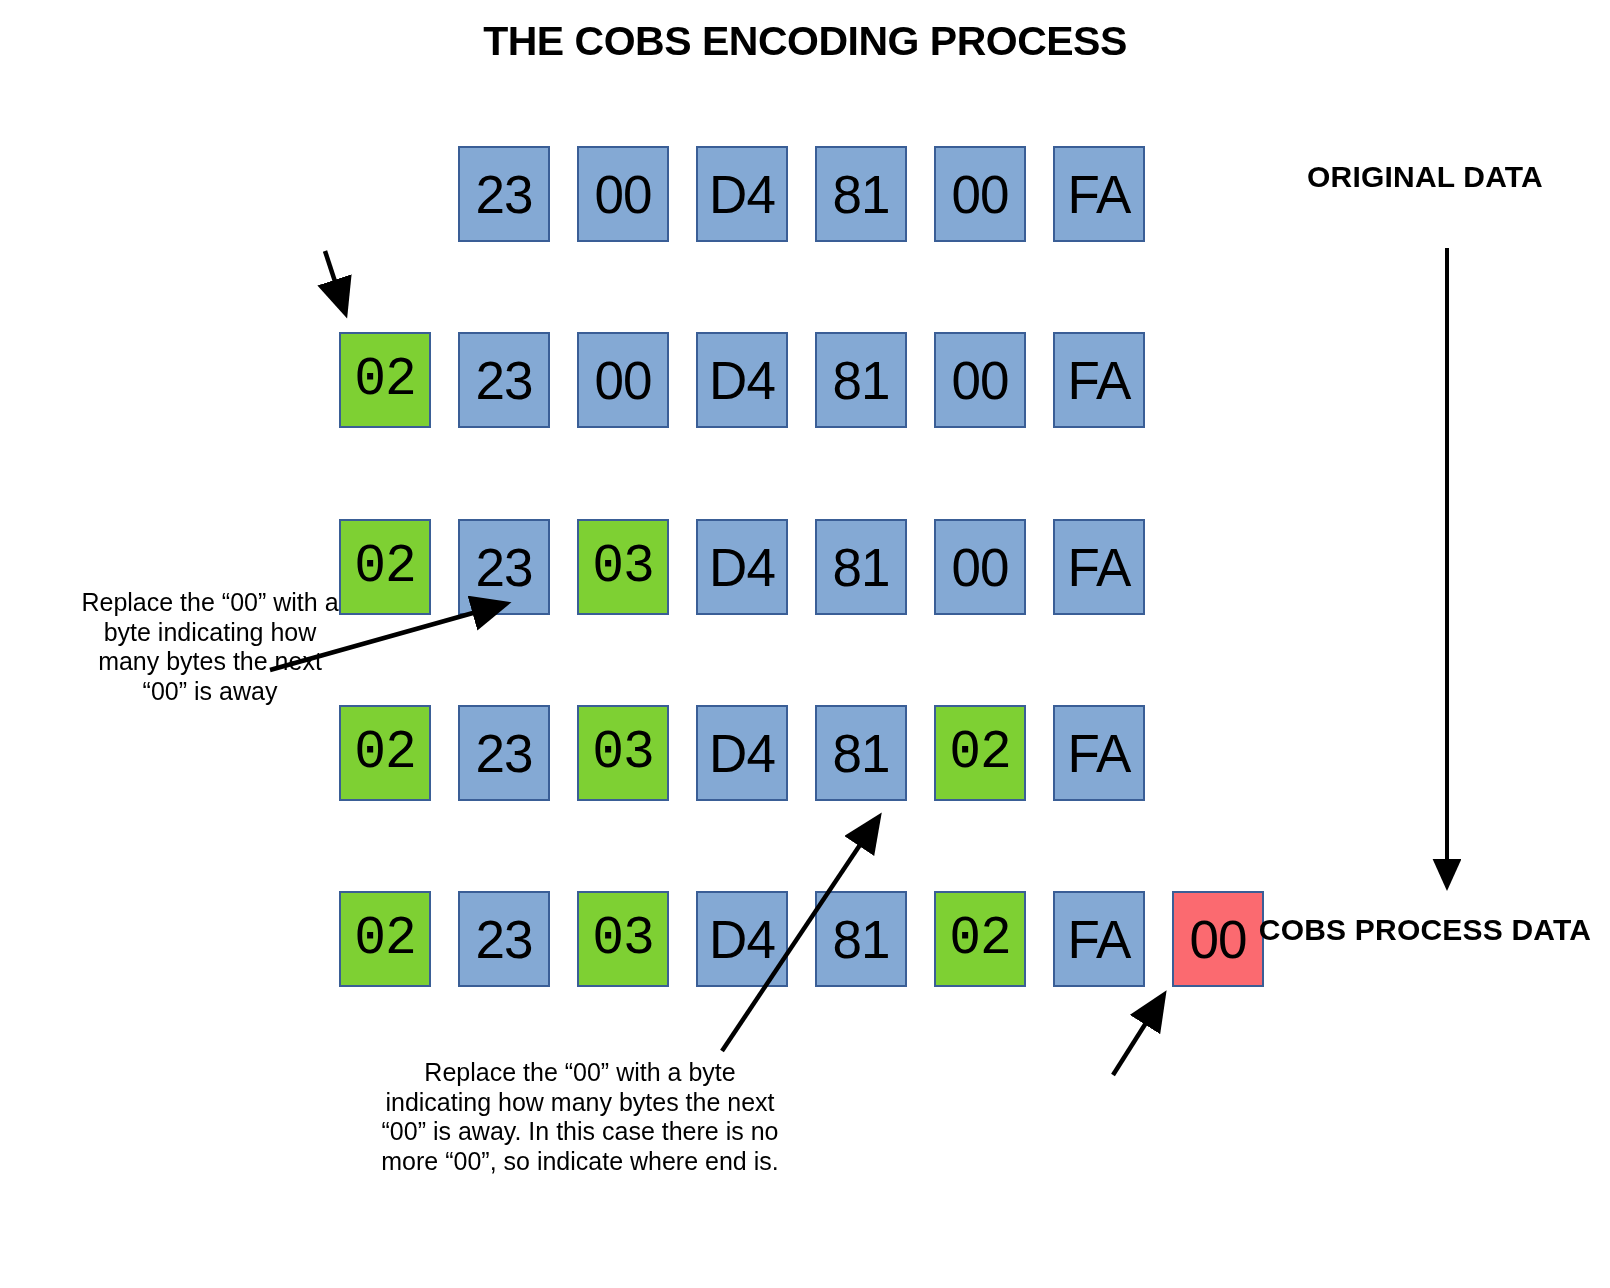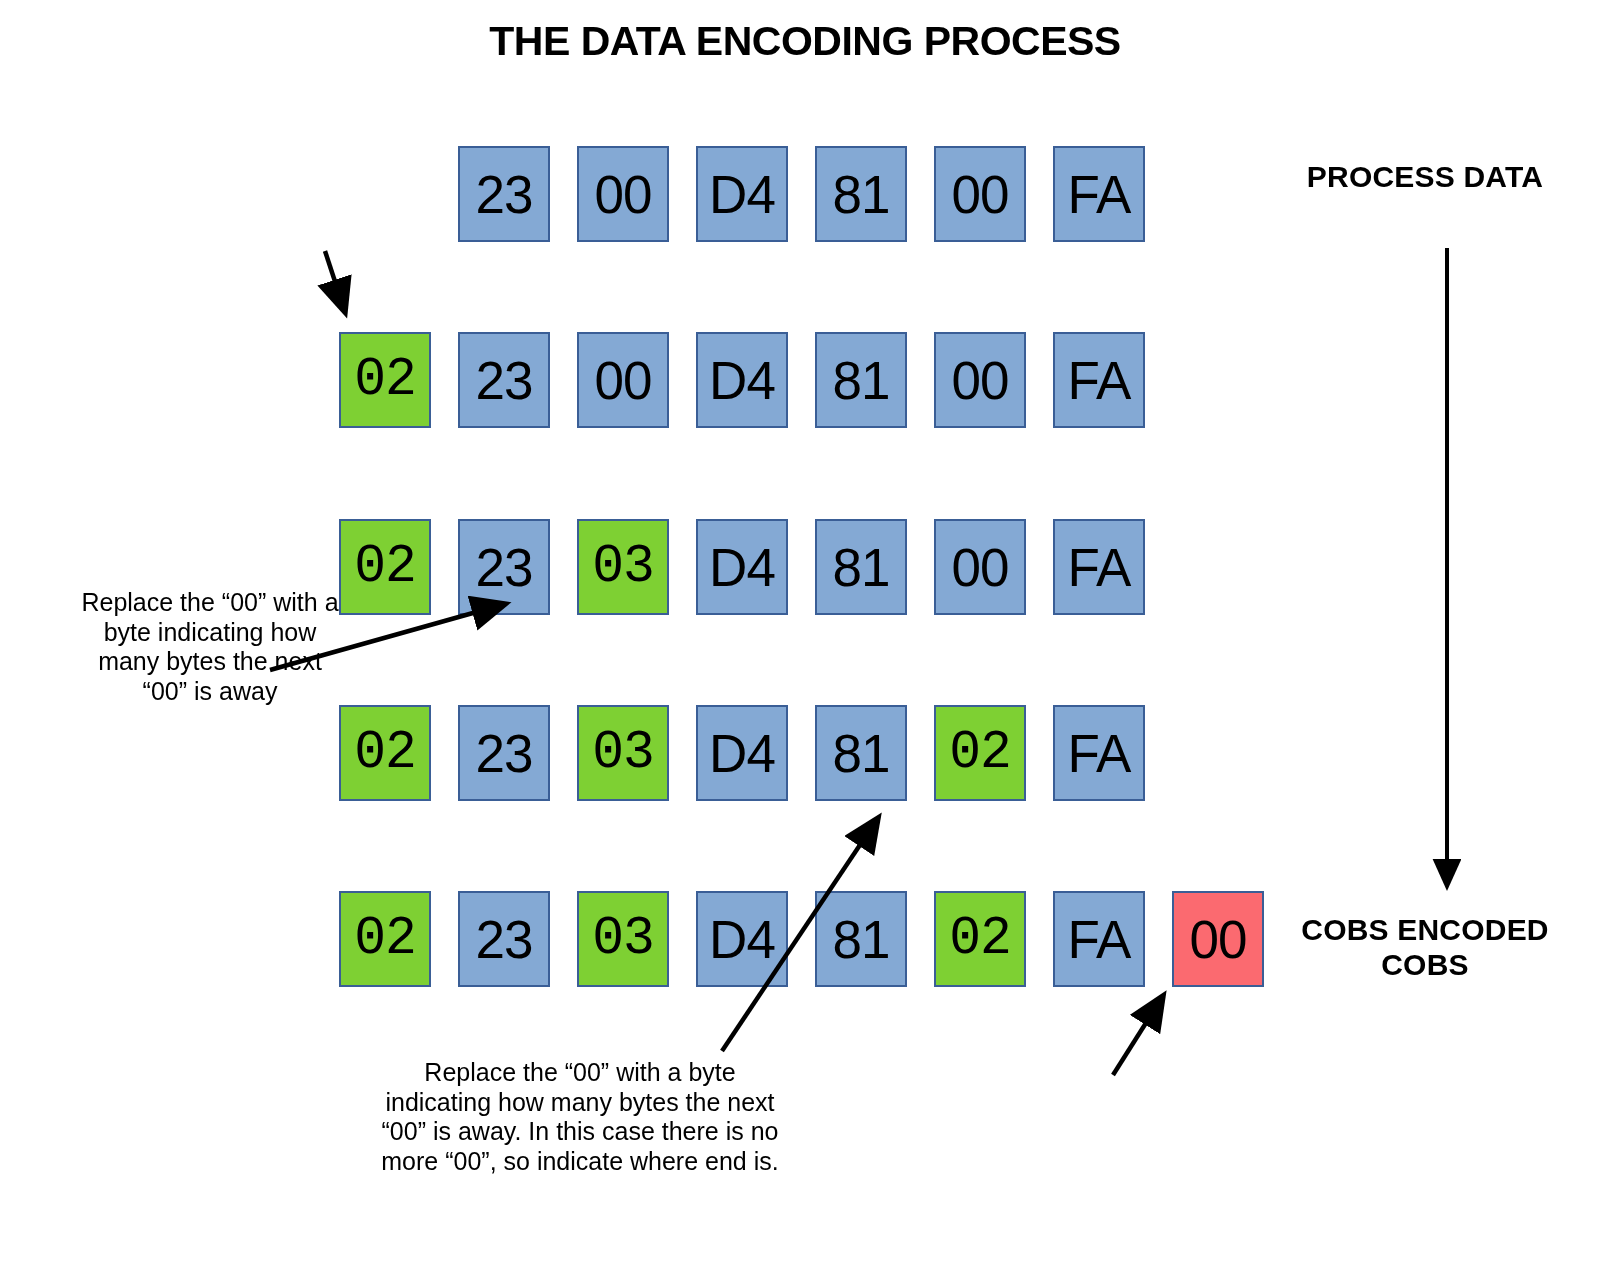--- a/index.html
+++ b/index.html
@@ -82,21 +82,21 @@
     width: 1610px;
     height: 1288px;
     pointer-events: none;
   }
 </style>
 </head>
 <body>
 
 <div id="canvas">
 
-  <div id="title">THE DATA ENCODING PROCESS</div>
+  <div id="title">THE COBS ENCODING PROCESS</div>
 
   <div id="rows-host">
       <div class="byte-row" style="left: 415px; top: 146px;">
         <div class="byte-box c-blue" style="background: rgb(132, 169, 212); border-color: rgb(58, 94, 150);">23</div>
         <div class="byte-box c-blue" style="background: rgb(132, 169, 212); border-color: rgb(58, 94, 150);">00</div>
         <div class="byte-box c-blue" style="background: rgb(132, 169, 212); border-color: rgb(58, 94, 150);">D4</div>
         <div class="byte-box c-blue" style="background: rgb(132, 169, 212); border-color: rgb(58, 94, 150);">81</div>
         <div class="byte-box c-blue" style="background: rgb(132, 169, 212); border-color: rgb(58, 94, 150);">00</div>
         <div class="byte-box c-blue" style="background: rgb(132, 169, 212); border-color: rgb(58, 94, 150);">FA</div>
       </div>
@@ -138,23 +138,23 @@
         <div class="byte-box c-red" style="background: rgb(251, 106, 112); border-color: rgb(58, 94, 150);">00</div>
       </div>
     </div>
 
 
   <div class="note note-left-2">Replace the “00” with a byte indicating how many bytes the next “00” is away</div>
 
   <div class="note note-bottom-1">Replace the “00” with a byte indicating how many bytes the next “00” is away. In this case there is no more “00”, so indicate where end is.</div>
 
 
-  <div class="side-label side-label-top">PROCESS DATA</div>
+  <div class="side-label side-label-top">ORIGINAL DATA</div>
 
-  <div class="side-label side-label-bottom">COBS ENCODED COBS</div>
+  <div class="side-label side-label-bottom">COBS PROCESS DATA</div>
 
   <svg class="overlay" viewBox="0 0 1610 1288">
     <defs>
       <marker id="ah" markerWidth="10" markerHeight="10" refX="7.5" refY="4" orient="auto" markerUnits="strokeWidth">
         <path d="M0,0 L9,4 L0,8 z" fill="#000000"></path>
       </marker>
       <marker id="ah-big" markerWidth="9" markerHeight="9" refX="6.5" refY="3.6" orient="auto" markerUnits="strokeWidth">
         <path d="M0,0 L8,3.6 L0,7.2 z" fill="#000000"></path>
       </marker>
     </defs>

